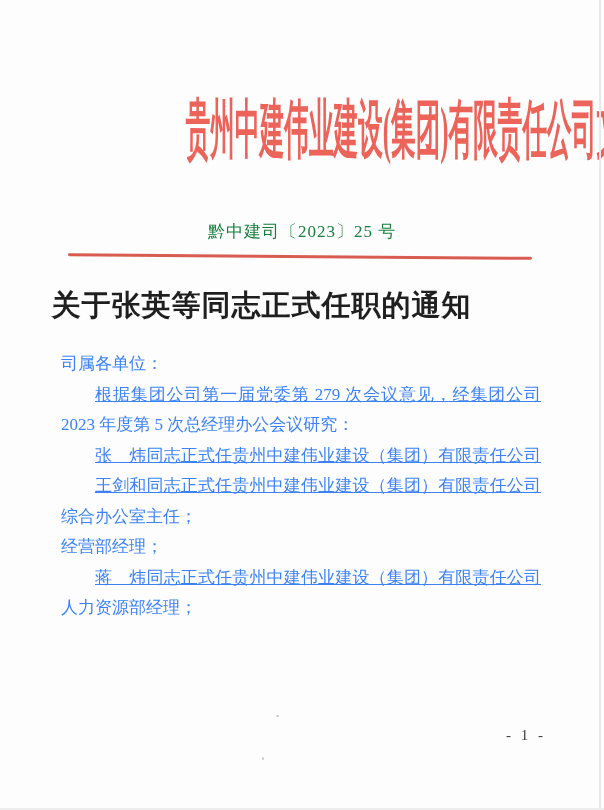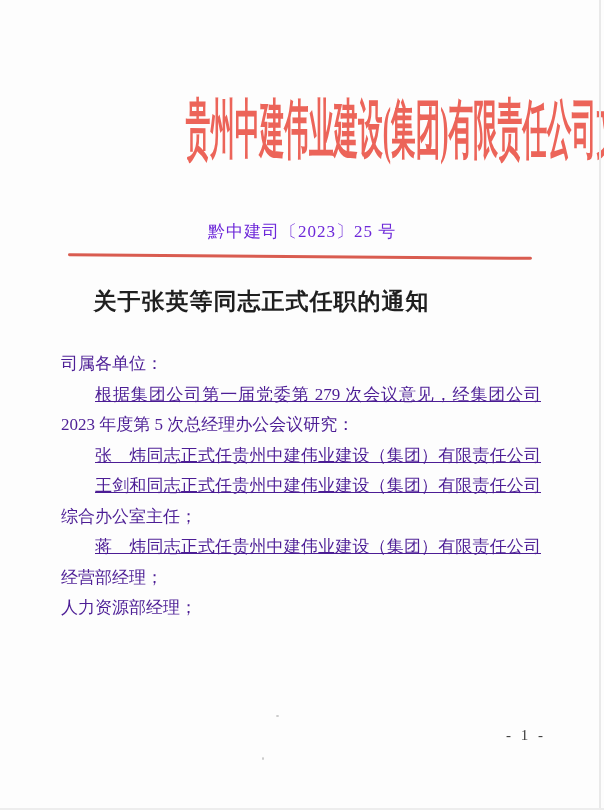--- a/index.html
+++ b/index.html
@@ -35,47 +35,47 @@
     color: #ec6459;
     transform: scaleX(0.385);
     transform-origin: 50% 50%;
     letter-spacing: 0;
   }
   .doc-number {
     position: absolute;
     top: 220px; left: 0; width: 604px;
     text-align: center;
     font-size: 17px;
-    color: #6d28d9;
+    color: #15803d;
     letter-spacing: 1px;
   }
   .red-rule {
     position: absolute;
     top: 255px; left: 68px;
     width: 464px; height: 3px;
     background: #d95c50;
     transform: rotate(0.45deg);
     border-radius: 2px;
   }
   .doc-title {
     position: absolute;
     top: 286px; left: 0; width: 523px;
     text-align: center;
-    font-size: 23px;
+    font-size: 29px;
     font-weight: 700;
     color: #1f1f1f;
     letter-spacing: 1px;
   }
   .body-block {
     position: absolute;
     top: 349px; left: 61px;
     width: 480px;
     font-size: 17px;
     line-height: 30.5px;
-    color: #4c1d95;
+    color: #3b82f6;
   }
   .line {
     text-align: justify;
     text-align-last: left;
     white-space: normal;
   }
   .line.indent { text-indent: 2em; text-decoration: underline; }
   .line.fill { text-align-last: justify; }
   .page-number {
     position: absolute;
@@ -105,22 +105,22 @@
 
   <h1 class="doc-title">关于张英等同志正式任职的通知</h1>
 
   <div class="body-block">
     <p class="line">司属各单位：</p>
     <p class="line indent fill">根据集团公司第一届党委第 279 次会议意见，经集团公司</p>
     <p class="line">2023 年度第 5 次总经理办公会议研究：</p>
     <p class="line indent fill">张　炜同志正式任贵州中建伟业建设（集团）有限责任公司</p>
     <p class="line indent fill">王剑和同志正式任贵州中建伟业建设（集团）有限责任公司</p>
     <p class="line">综合办公室主任；</p>
+    <p class="line">经营部经理；</p>
     <p class="line indent fill">蒋　炜同志正式任贵州中建伟业建设（集团）有限责任公司</p>
-    <p class="line">经营部经理；</p>
     <p class="line">人力资源部经理；</p>
   </div>
 
   <div class="page-number">- 1 -</div>
 
   <div class="speck speck-1"></div>
   <div class="speck speck-2"></div>
   <div class="scan-edge-right"></div>
   <div class="scan-edge-bottom"></div>
 

